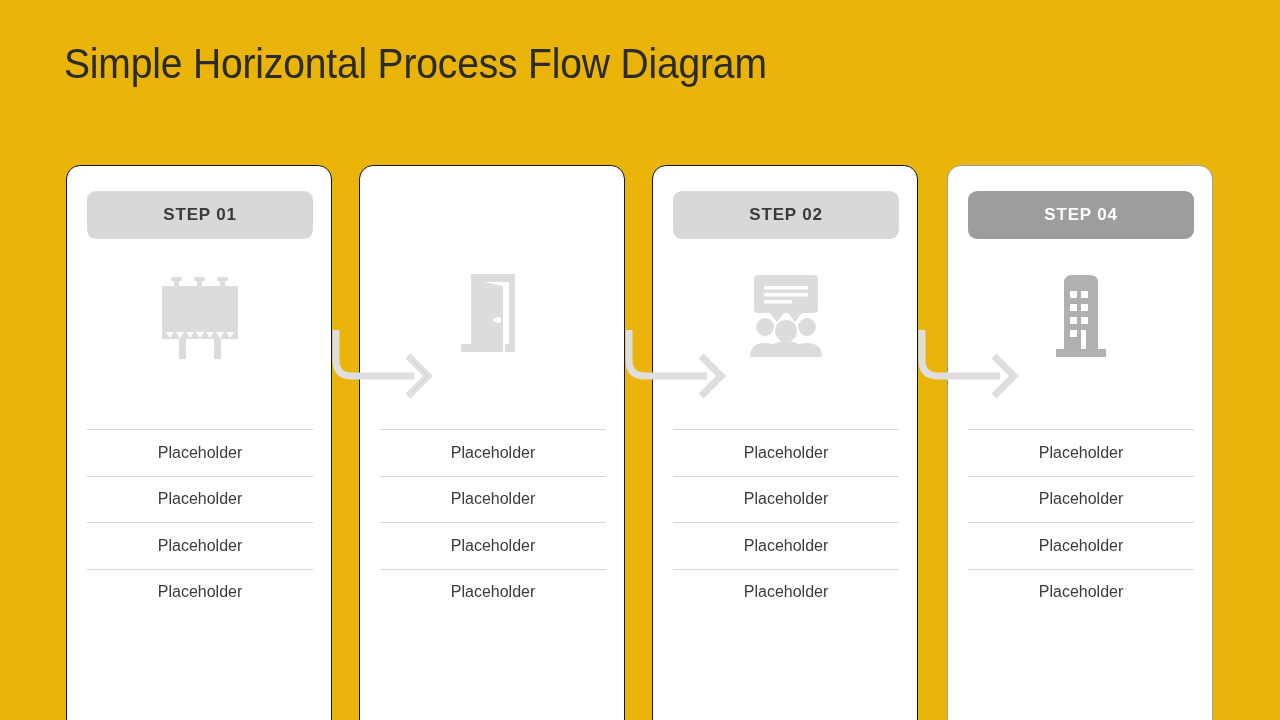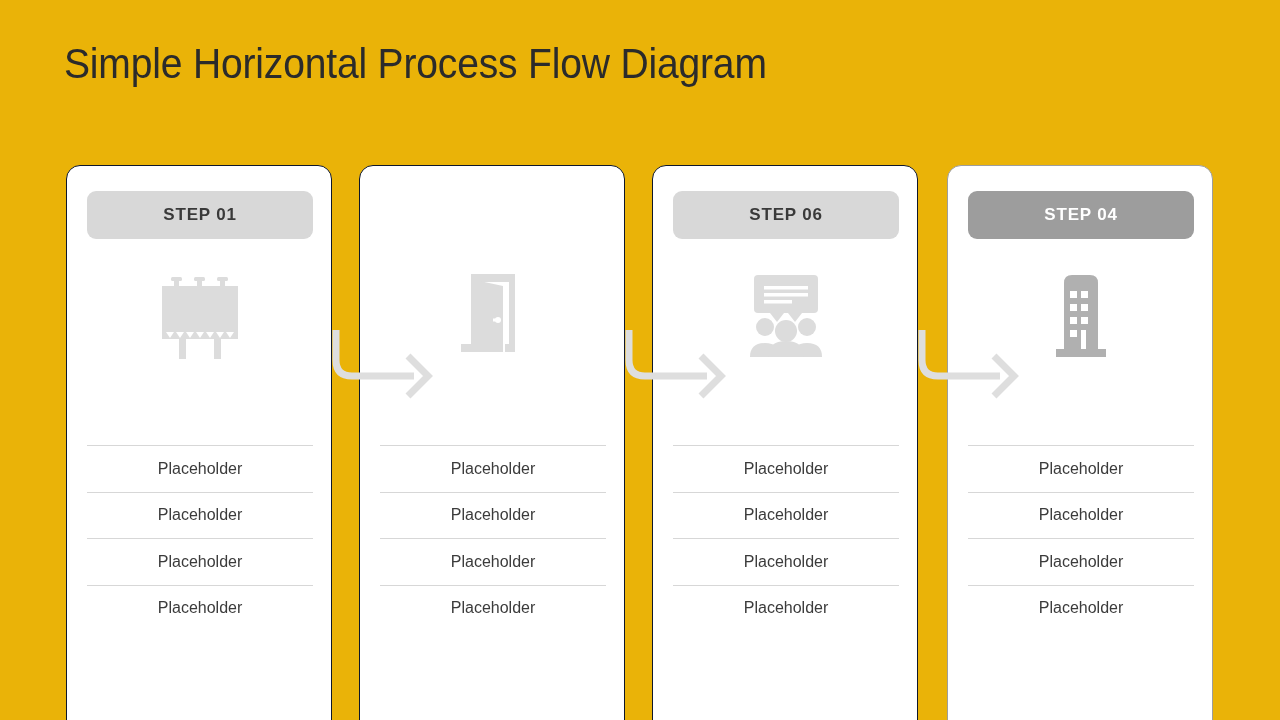--- a/index.html
+++ b/index.html
@@ -87,21 +87,21 @@
     display: flex;
     align-items: center;
     justify-content: center;
   }
   .icon-wrap svg { display: block; }
 
   
   .plist {
     position: absolute;
     left: 20px;
-    top: 279px;
+    top: 263px;
     width: 226px;
   }
   .prow {
     height: 45.5px;
     border-top: 1px solid #d7d7d7;
     display: flex;
     align-items: center;
     justify-content: center;
     color: #3b3b3b;
     font-size: 16px;
@@ -170,21 +170,21 @@
     <div class="plist">
       <div class="prow">Placeholder</div>
       <div class="prow">Placeholder</div>
       <div class="prow">Placeholder</div>
       <div class="prow">Placeholder</div>
     </div>
   </div>
 
   <div class="card card-3">
     <div class="badge">
-      <span>STEP 06</span>
+      <span>STEP 02</span>
     </div>
     <div class="icon-wrap">
       <svg width="84" height="82" viewBox="0 0 84 82">
         <g fill="#dcdcdc">
           <rect x="10" y="0" width="64" height="38" rx="4"></rect>
           <path d="M26 38 l7 9 l7 -9 z"></path>
           <path d="M44 38 l7 9 l7 -9 z"></path>
           <rect x="20" y="11" width="44" height="3.5" fill="#ffffff"></rect>
           <rect x="20" y="18" width="44" height="3.5" fill="#ffffff"></rect>
           <rect x="20" y="25" width="28" height="3.5" fill="#ffffff"></rect>

